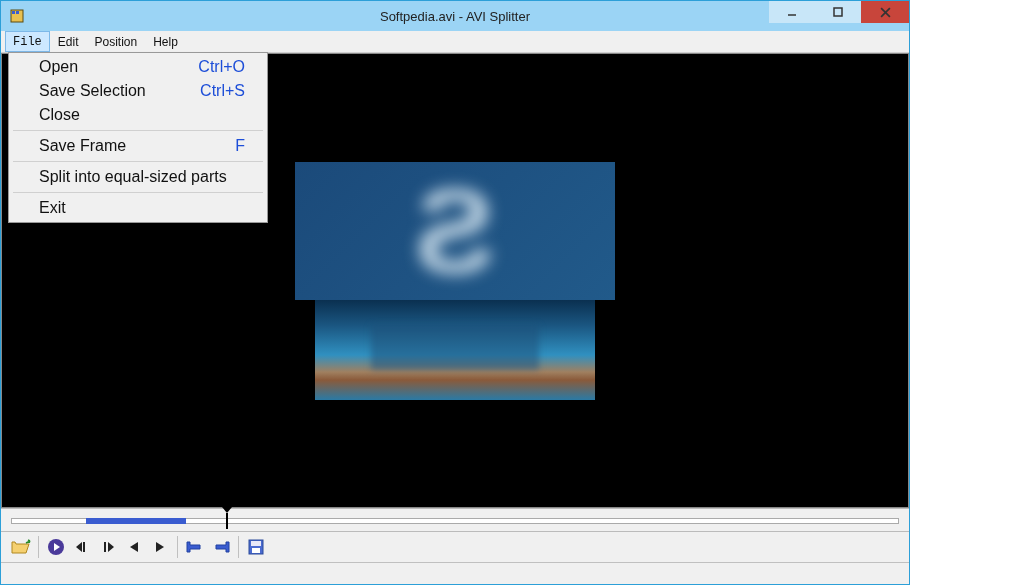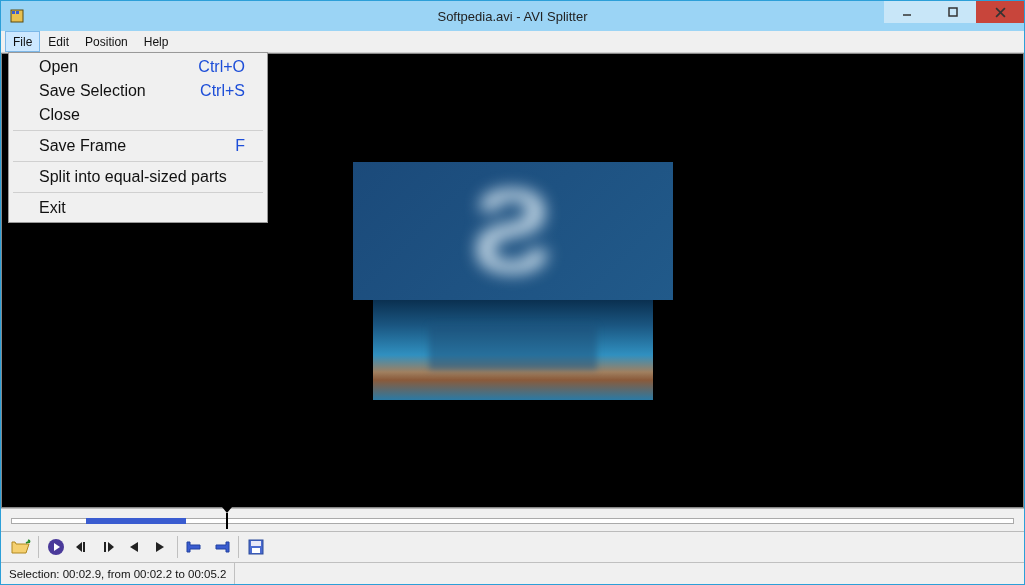--- a/index.html
+++ b/index.html
@@ -3,21 +3,21 @@
 <meta charset="utf-8">
 <style>
 * { margin: 0; padding: 0; box-sizing: border-box; }
 body {
   font-family: "Segoe UI", Tahoma, sans-serif;
   font-size: 12px;
   background: #fff;
   overflow: hidden;
 }
 .window {
-  width: 1025px;
+  width: 910px;
   height: 585px;
   border: 1px solid #2c9fd8;
   display: flex;
   flex-direction: column;
   background: #fff;
 }
 .titlebar {
   height: 30px;
   background: #9bd4f5;
   display: flex;
@@ -65,20 +65,21 @@
   padding: 0 8px;
   display: flex;
   align-items: center;
   font-size: 12px;
   color: #111;
 }
 .menu-item.open {
   background: #cde8ff;
   border: 1px solid #7db8e8;
   padding: 0 7px;
+  font-family: Liberation Mono, monospace;
 }
 .dropdown {
   position: absolute;
   top: 52px;
   left: 8px;
   width: 260px;
   background: #f0f0f0;
   border: 1px solid #999;
   box-shadow: 2px 2px 3px rgba(0,0,0,0.2);
   z-index: 100;
@@ -335,21 +336,20 @@
     <div class="tb-btn">
       <svg width="18" height="18" viewBox="0 0 18 18">
         <rect x="2" y="2" width="14" height="14" fill="#4a6ad0" stroke="#2a4a9a"></rect>
         <rect x="4" y="3" width="10" height="5" fill="#e8e8f8"></rect>
         <rect x="5" y="10" width="8" height="5" fill="#fff"></rect>
       </svg>
     </div>
   </div>
 
   <div class="statusbar">
-    <div class="status-cell">Selection: 00:02.9, from 00:02.2 to 00:05.2</div>
   </div>
 
 </div>
 
 <div class="dropdown">
   <div class="dropdown-item">
     <span>Open</span>
     <span class="shortcut">Ctrl+O</span>
   </div>
   <div class="dropdown-item">

